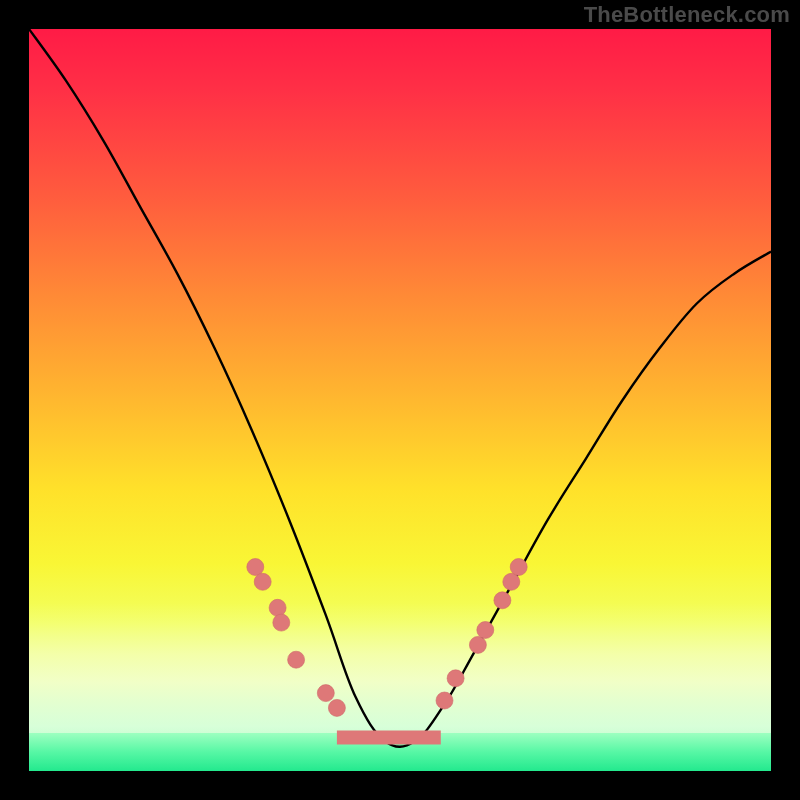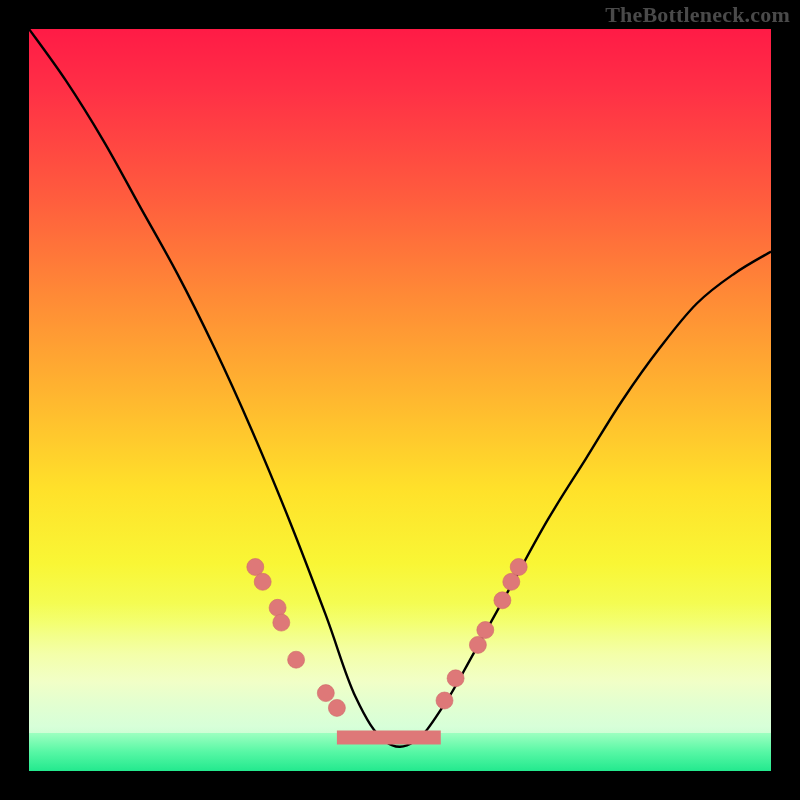--- a/index.html
+++ b/index.html
@@ -60,21 +60,21 @@
     background: linear-gradient(to bottom,
       rgba(255,255,210,0) 0%,
       rgba(255,255,220,0.35) 40%,
       rgba(245,255,225,0.55) 100%
     );
   }
   .attribution {
     position: absolute;
     top: 2px;
     right: 10px;
-    font-family: Liberation Serif, serif;
+    font-family: Liberation Sans, sans-serif;
     font-size: 22px;
     font-weight: 600;
     letter-spacing: 0.2px;
     color: #4a4a4a;
     user-select: none;
     text-align: center;
   }
   svg.curve {
     position: absolute;
     left: 0;

